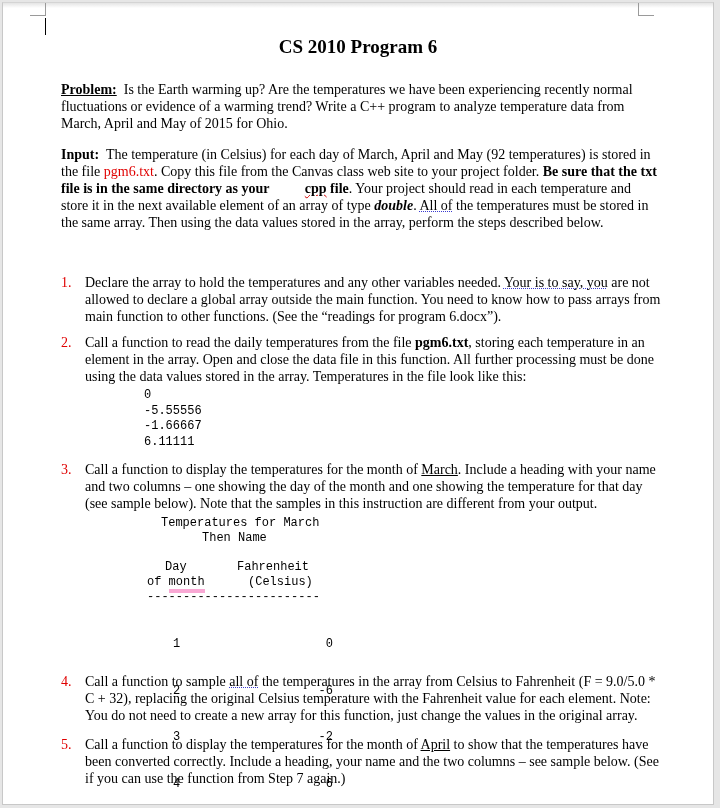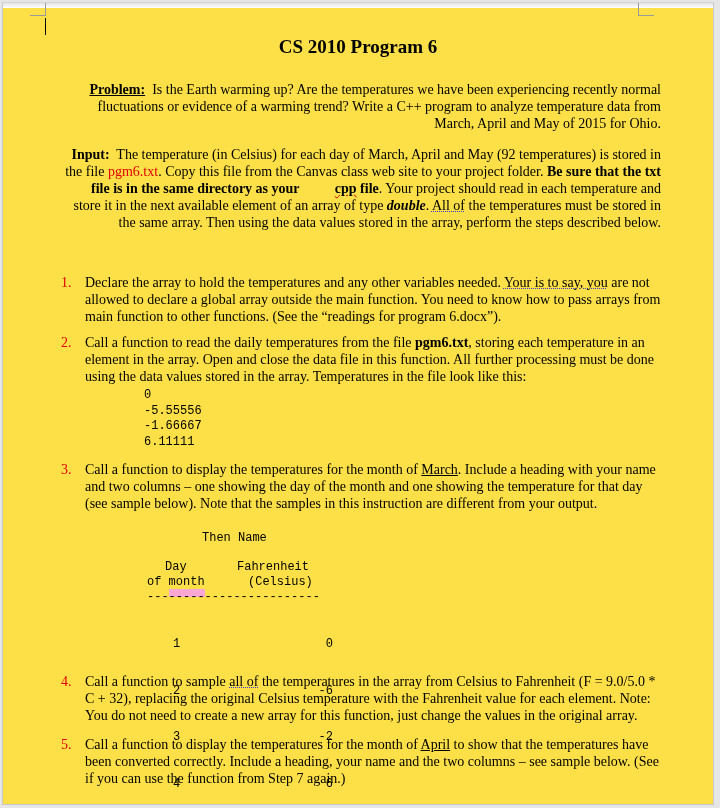--- a/index.html
+++ b/index.html
@@ -5,21 +5,21 @@
   html, body { margin:0; padding:0; }
   body {
     width:720px; height:808px; overflow:hidden;
     background:#e6e6e6;
     font-family:"Liberation Serif", serif;
     color:#000;
     position:relative;
   }
   .page {
     position:absolute; left:2px; top:2px; width:712px; height:803px;
-    background:#fde047;
+    background:#ffffff;
     border-left:1px solid #c8c8c8;
     border-right:1px solid #c8c8c8;
     border-top:1px solid #d4d4d4;
     border-bottom:1px solid #c8c8c8;
     box-sizing:border-box;
   }
   .topfade {
     position:absolute; left:0; right:0; top:0; height:5px;
     background:linear-gradient(#e4e4e4,#fff);
   }
@@ -27,38 +27,38 @@
   .crop.tl { left:27px; top:0; border-width:0 1px 1px 0; }
   .crop.tr { left:475px; top:0; border-width:0 0 1px 1px; }
   .cursor { position:absolute; left:42px; top:15px; width:1px; height:17px; background:#000; }
 
   .title {
     position:absolute; left:0; right:0; top:33px; text-align:center;
     font-weight:bold; font-size:19px;
   }
   .para {
     position:absolute; left:58px; width:600px;
-    font-size:14px; line-height:17px;text-align:right;
+    font-size:14px; line-height:17px;
   }
   .ul { text-decoration:underline; }
   .red { color:#e00000; }
   .squig-red { text-decoration:underline wavy #d00000; text-decoration-thickness:1px;margin-left:32px; }
   .squig-blue { text-decoration:underline dotted #3a3ad0; text-decoration-thickness:1px; }
   .item {
     position:absolute; left:58px; width:600px;
     font-size:14px; line-height:17px;
     padding-left:24px; box-sizing:border-box;
   }
   .item .num { position:absolute; left:0; top:0; color:#e00000; }
   .mono {
     font-family:"Liberation Mono", monospace;
     font-size:12px; line-height:15.5px; white-space:pre;
     position:absolute;
   }
-  .blueul { border-bottom:8px solid #f9a8d4; }
+  .blueul { border-bottom:4px solid #f9a8d4; }
 </style>
 </head>
 <body>
 
 <div class="page">
   <div class="topfade"></div>
   <div class="crop tl"></div>
   <div class="crop tr" style="left:635px;"></div>
   <div class="cursor"></div>
 
@@ -84,20 +84,21 @@
     <span class="num">2.</span>
     <span>Call a function to read the daily temperatures from the file </span><b>pgm6.txt</b><span>, storing each temperature in an element in the array.  Open and close the data file in this function.  All further processing must be done using the data values stored in the array.  Temperatures in the file look like this:</span>
   </div>
   <div class="mono" style="left:141px; top:385px;"><div>0</div><div>-5.55556</div><div>-1.66667</div><div>6.11111</div></div>
 
   <div class="item" style="top:458px;">
     <span class="num">3.</span>
     <span>Call a function to display the temperatures for the month of </span><span class="ul">March</span><span>.  Include a heading with your name and two columns – one showing the day of the month and one showing the temperature for that day (see sample below). Note that the samples in this instruction are different from your output.</span>
   </div>
 
+  <div class="mono" style="left:158px; top:513px;">Temperatures for March</div>
   <div class="mono" style="left:199px; top:528px;">Then Name</div>
 
   <div class="mono" style="left:162px; top:557px;">Day</div>
   <div class="mono" style="left:234px; top:557px;">Fahrenheit</div>
   <div class="mono" style="left:144px; top:572px;"><span>of </span><span class="blueul">month</span>&nbsp;&nbsp;</div>
   <div class="mono" style="left:245px; top:572px;">(Celsius)</div>
   <div class="mono" style="left:144px; top:587px;">------------------------</div>
 
   <div class="mono" style="left:170px; top:603px; width:160px;">
     <div style="position:relative;height:15.5px;"><span>1</span><span style="position:absolute;right:0;">0</span></div>

